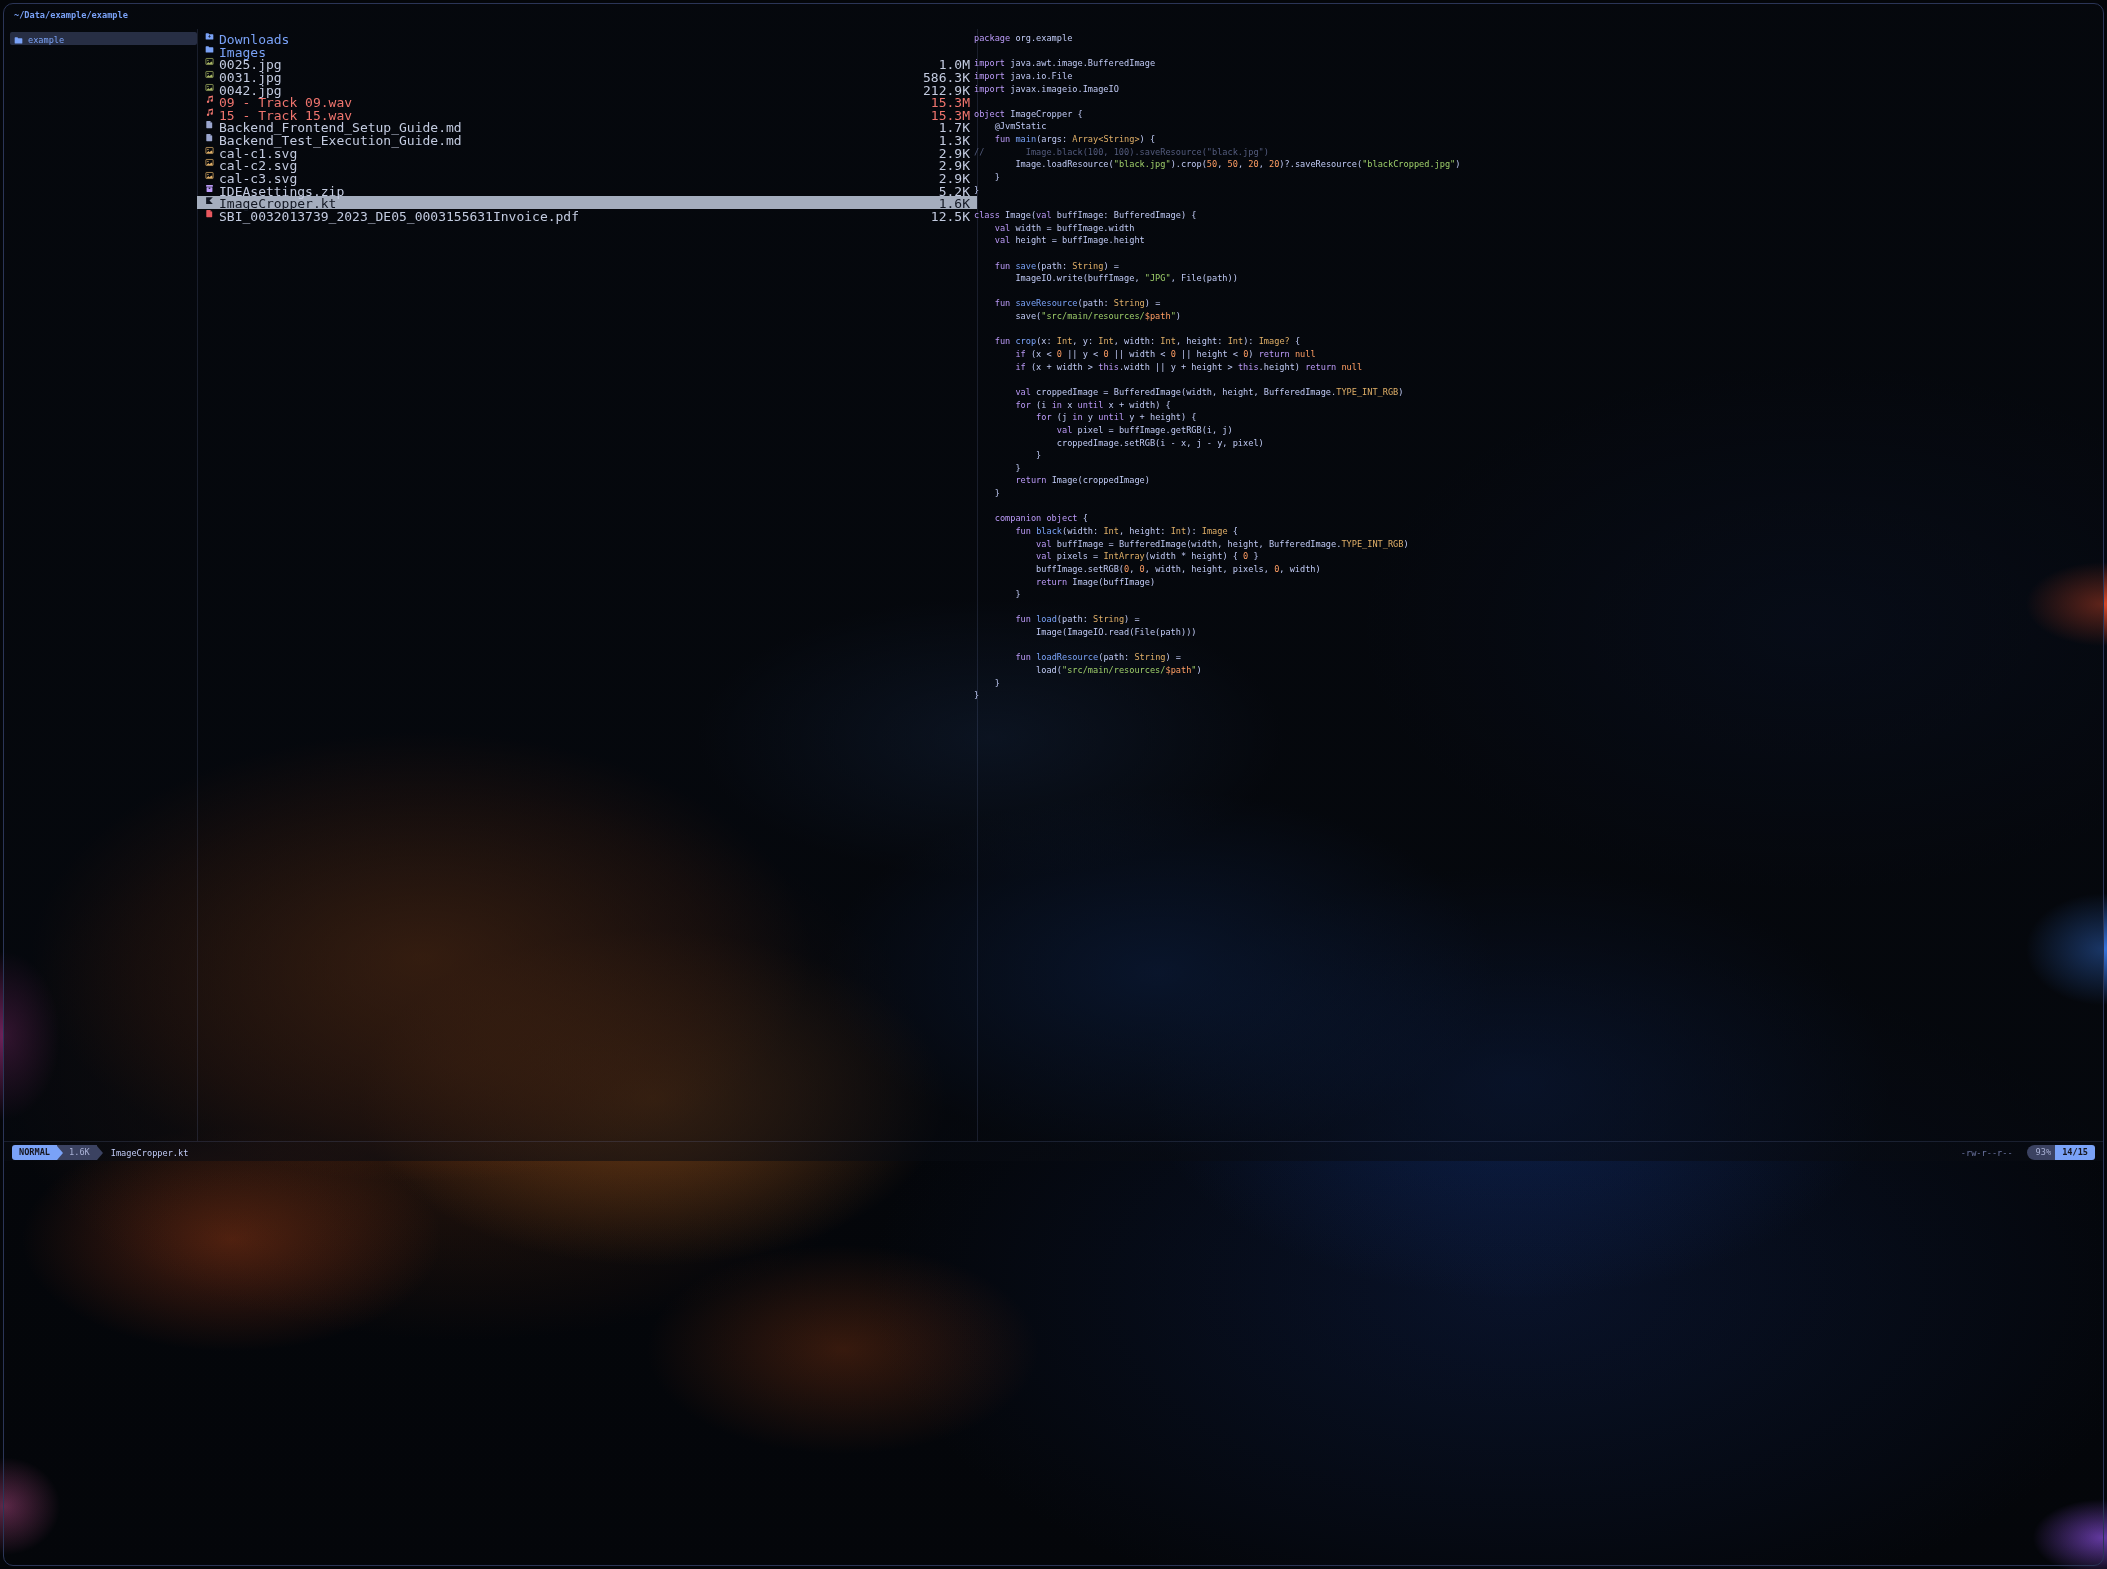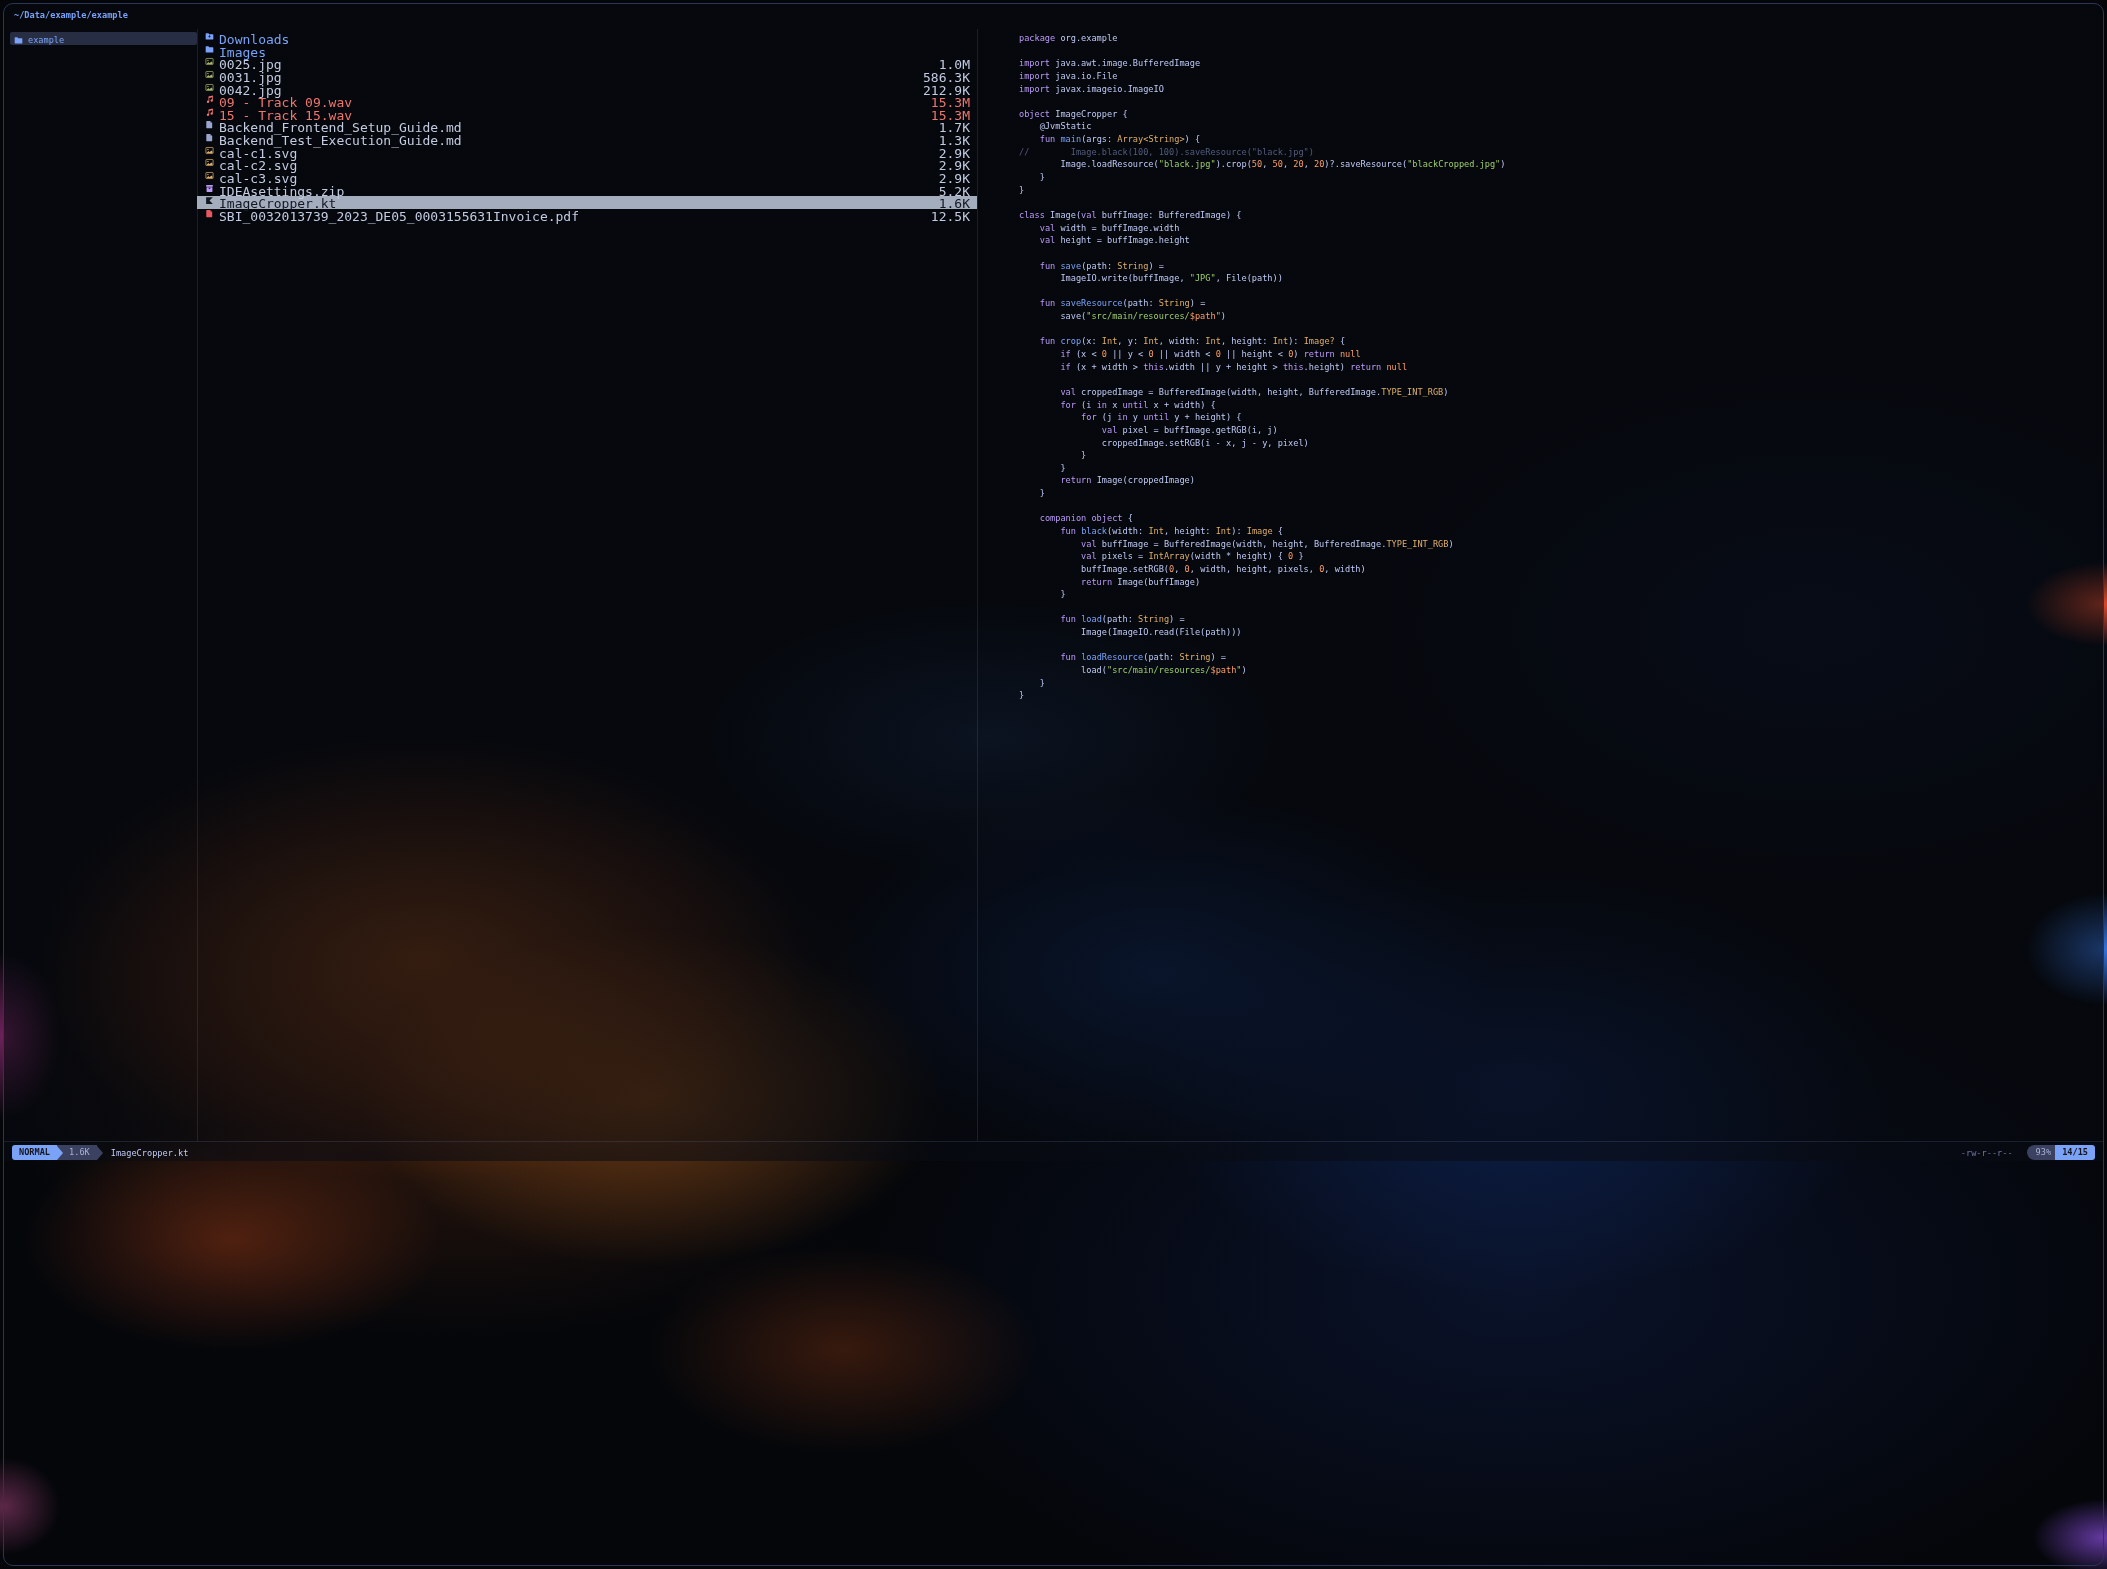--- a/index.html
+++ b/index.html
@@ -62,21 +62,21 @@
   .t-doc .icon{color:#9aa5ce}
   .t-vector .icon{color:#e0af68}
   .t-archive .icon{color:#bb9af7}
   .t-pdf .icon{color:#e8585f}
   .t-code .icon{color:#7aa2f7}
   .frow.sel{background:#a4adbd}
   .frow.sel .fname,.frow.sel .fsize{color:#121722}
   .frow.sel .icon{color:#121722}
 
   
-  #code-view{position:absolute;left:1015px;top:28px;right:4px;font-size:8.6px;line-height:12.65px;white-space:pre}
+  #code-view{position:absolute;left:970px;top:28px;right:4px;font-size:8.6px;line-height:12.65px;white-space:pre}
   .cline{height:12.65px;color:#c0caf5}
   .c-kw{color:#bb9af7}
   .c-fn{color:#7aa2f7}
   .c-ty{color:#e0af68}
   .c-st{color:#9ece6a}
   .c-nu{color:#ff9e64}
   .c-cm{color:#545c7e}
   .c-df{color:#c0caf5}
   .c-iv{color:#ff9e64}
 

